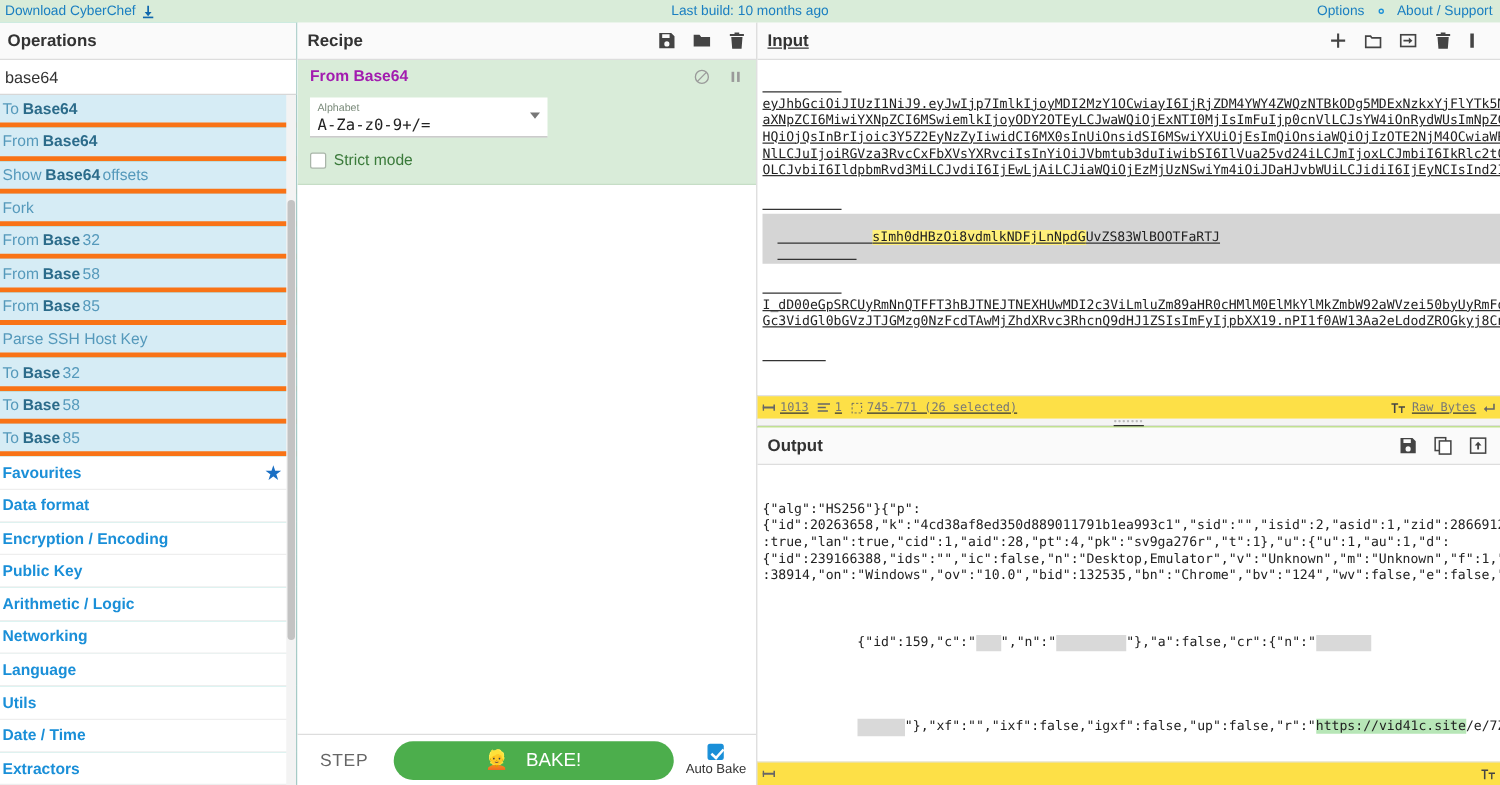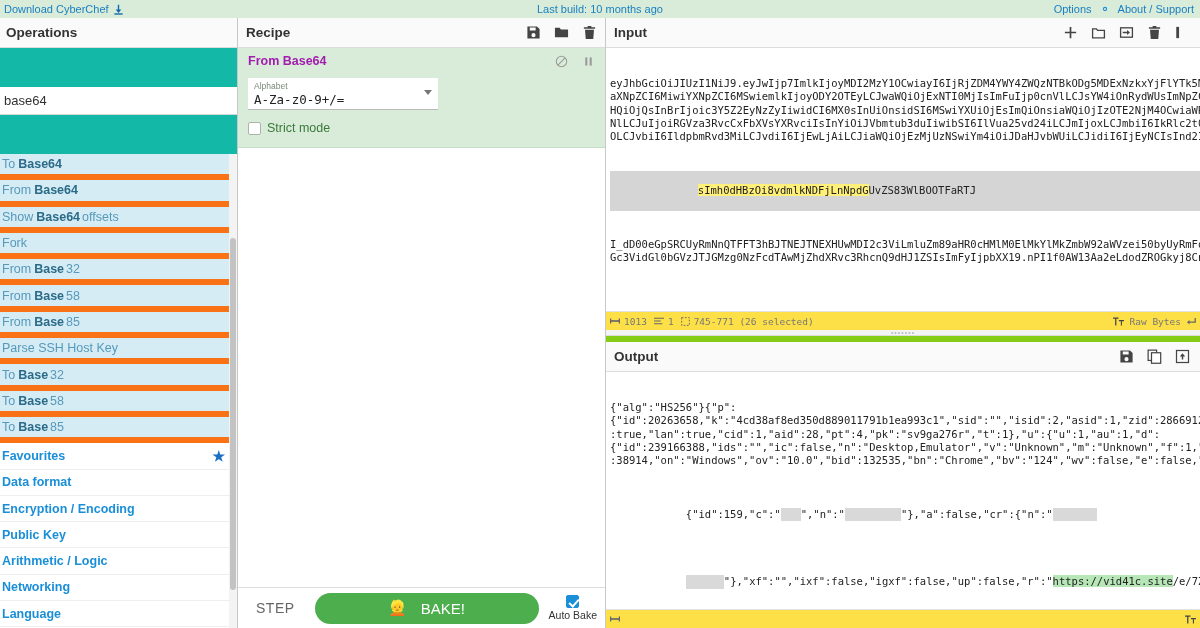--- a/index.html
+++ b/index.html
@@ -27,36 +27,36 @@
   .gear {
     width: 12px; height: 12px; display: inline-block; position: relative; color: #1a8fd8;
   }
 
   
   .body { flex: 1; display: flex; min-height: 0; }
 
   
   .ops {
     width: 238px; flex: 0 0 238px; border-right: 1px solid #c8c8c8;
-    display: flex; flex-direction: column; background: #14b8a6; min-height: 0; gap: 39px;
+    display: flex; flex-direction: column; background: #14b8a6; min-height: 0;
   }
   .ops-title {
     height: 30px; flex: 0 0 30px; display: flex; align-items: center;
     padding-left: 6px; font-size: 13.5px; font-weight: bold; color: #333;
     background: #fafafa; border-bottom: 1px solid #ddd;
   }
   .ops-search {
     height: 28px; flex: 0 0 28px; display: flex; align-items: center;
     padding-left: 4px; font-size: 13px; color: #333;
     border-bottom: 1px solid #d7d7d7; background: #fff;
   }
   .ops-list { flex: 1; overflow: hidden; position: relative; }
   .op-item {
     height: 26.3px; display: flex; align-items: center; padding-left: 2px;
-    font-size: 12.5px; color: #5599bb; border-bottom: 6px solid #f97316;
+    font-size: 12.5px; color: #5599bb; border-bottom: 4px solid #f97316;
     background: #d6ecf5; cursor: pointer; white-space: nowrap;
   }
   .op-item b { font-weight: bold; color: #2b6b8a; margin: 0 2px 0 3px; }
   .op-item .plain { color: #5599bb; }
   .cat-item {
     height: 26.3px; display: flex; align-items: center; padding-left: 2px;
     font-size: 12.5px; color: #1a8fd8; font-weight: bold;
     border-bottom: 1px solid #eee; background: #fff; cursor: pointer;
   }
   .cat-item .star { margin-left: auto; margin-right: 12px; color: #1a6fc4; font-size: 14px; }
@@ -121,21 +121,21 @@
     display: flex; align-items: center; justify-content: center; gap: 14px;
     font-size: 15px; cursor: pointer;
   }
   .chef { font-size: 15px; }
   .autobake { display: flex; flex-direction: column; align-items: center; gap: 1px; cursor: pointer; }
   .autobake .lbl { font-size: 10.5px; color: #333; }
 
   
   .io { flex: 1; display: flex; flex-direction: column; min-width: 0; }
   .io-panel { display: flex; flex-direction: column; min-height: 0; }
-  .input-panel { flex: 0 0 324px; border-bottom: 6px solid #84cc16; }
+  .input-panel { flex: 0 0 324px; border-bottom: 1px solid #84cc16; text-decoration: underline; }
   .output-panel { flex: 1; }
   .io-icons { margin-left: auto; display: flex; gap: 13px; align-items: center; padding-right: 2px; }
   .txt-area {
     flex: 1; min-height: 0; overflow: hidden; padding: 2px 0 0 4px; background: #fff;
     font-family: "DejaVu Sans Mono", monospace; font-size: 10.5px; line-height: 13.4px;
     color: #222; white-space: pre; position: relative;
   }
   .txt-area .ln { white-space: pre; }
   .sel-line { background: #d5d5d5; padding-left: 12px; }
   .hl-yellow { background: #fff07a; }

